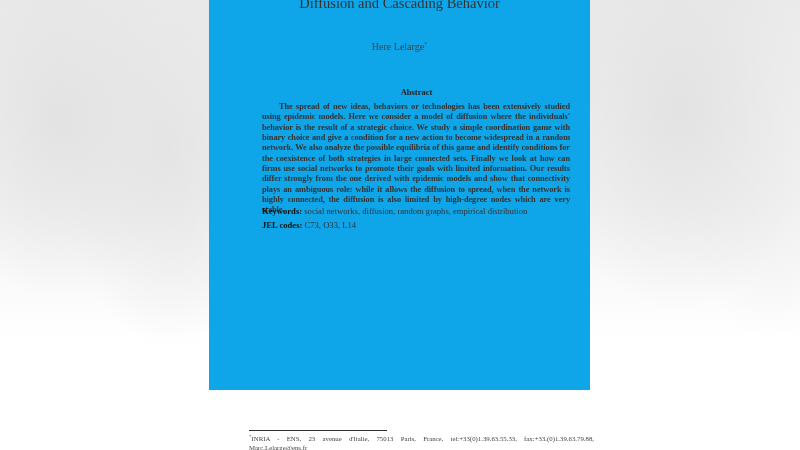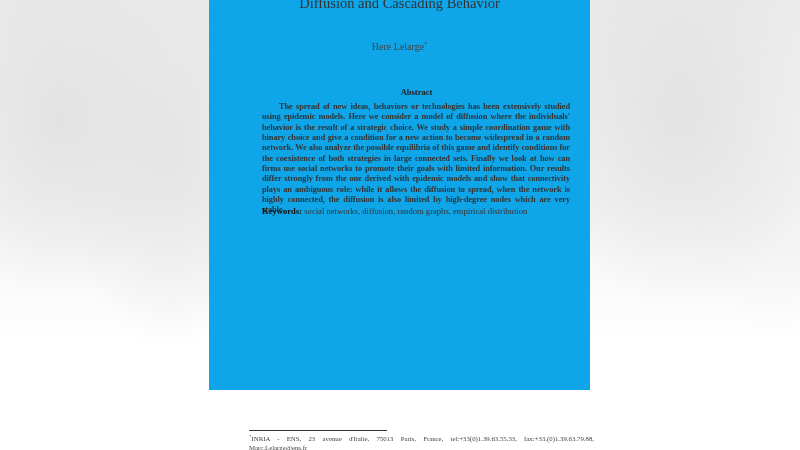--- a/index.html
+++ b/index.html
@@ -80,16 +80,17 @@
 <div class="page">
   <div class="title">
     <div>Diffusion and Cascading Behavior</div>
   </div>
   <div class="author"><span>Here Lelarge</span><sup>*</sup></div>
 
   <div class="abs-head">Abstract</div>
   <div class="abs-body">The spread of new ideas, behaviors or technologies has been extensively studied using epidemic models. Here we consider a model of diffusion where the individuals' behavior is the result of a strategic choice. We study a simple coordination game with binary choice and give a condition for a new action to become widespread in a random network. We also analyze the possible equilibria of this game and identify conditions for the coexistence of both strategies in large connected sets. Finally we look at how can firms use social networks to promote their goals with limited information. Our results differ strongly from the one derived with epidemic models and show that connectivity plays an ambiguous role: while it allows the diffusion to spread, when the network is highly connected, the diffusion is also limited by high-degree nodes which are very stable.</div>
 
   <div class="kw"><b>Keywords:</b> <span>social networks, diffusion, random graphs, empirical distribution</span></div>
+  <div class="jel"><b>JEL codes:</b> <span>C73, O33, L14</span></div>
 
   <div class="fn-rule"></div>
   <div class="fn"><sup>*</sup><span>INRIA - ENS, 23 avenue d'Italie, 75013 Paris, France, tel:+33(0)1.39.63.55.33, fax:+33.(0)1.39.63.79.88, Marc.Lelarge@ens.fr</span></div>
 </div>
 
 </body></html>

